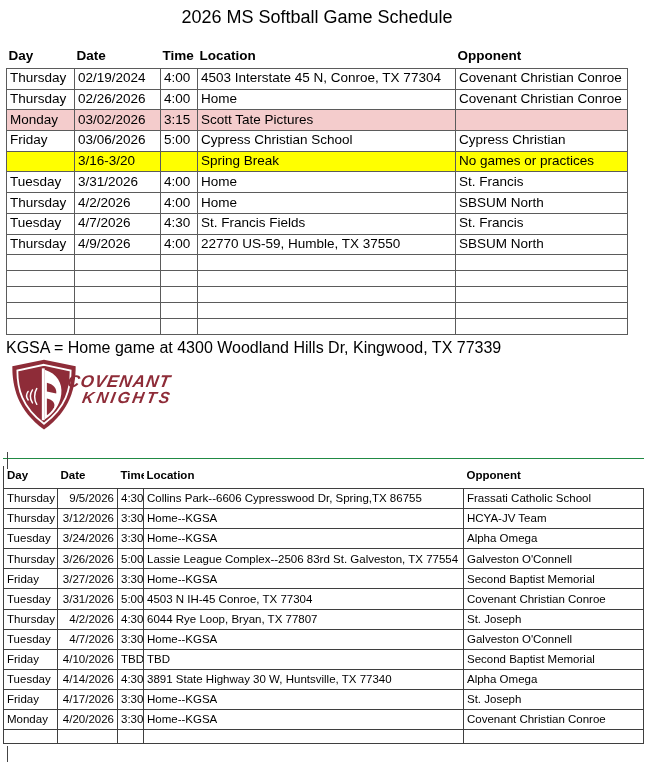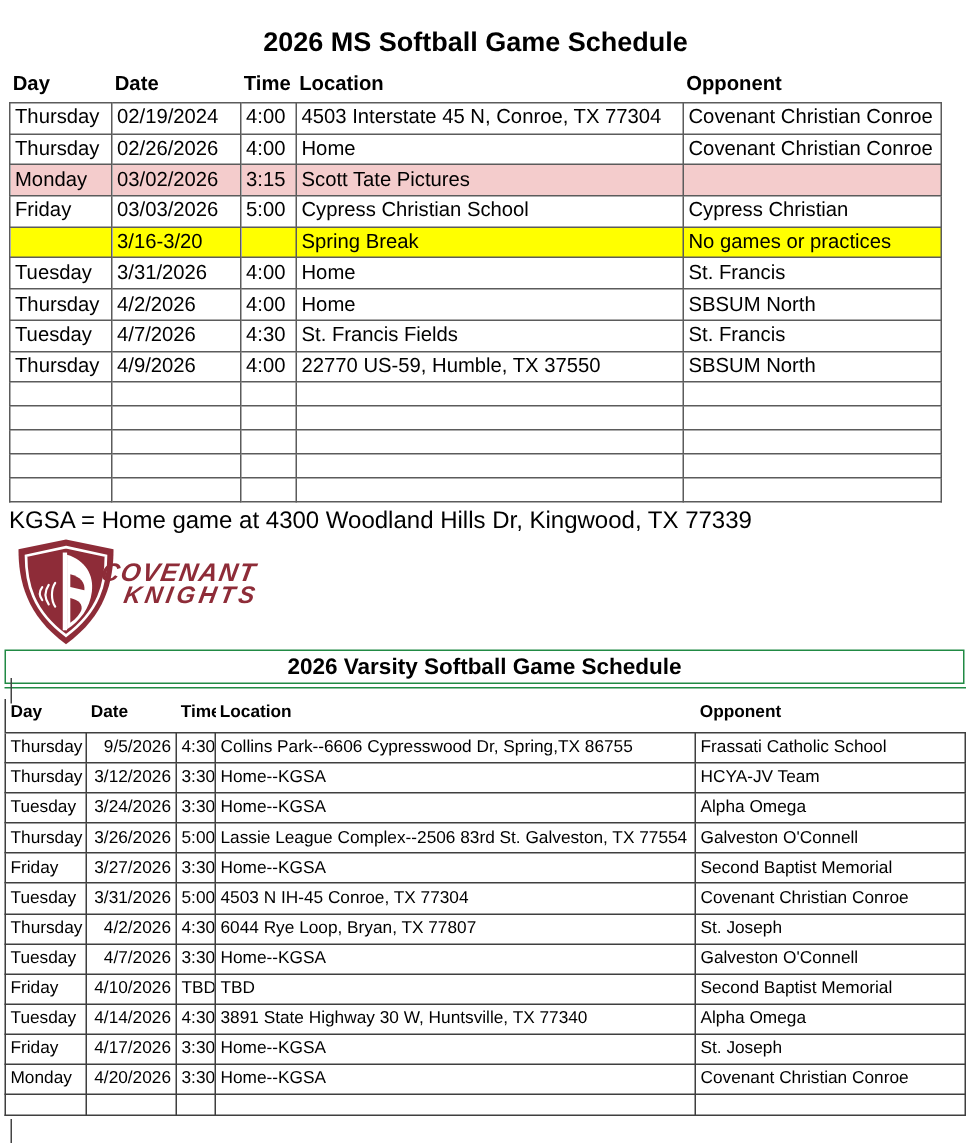--- a/index.html
+++ b/index.html
@@ -4,22 +4,22 @@
 <style>
   :root{
     --pink:#f4cccc; --yellow:#ffff00; --green:#218a44; --maroon:#8e2c38;
     --ms-border:#5b5b5b; --v-border:#3f3f3f;
   }
   html,body{margin:0;padding:0;background:#fff;}
   .page{position:relative;width:651px;height:762px;background:#fff;overflow:hidden;
         font-family:"Liberation Sans", sans-serif;color:#000;}
 
   
-  .ms-title{position:absolute;left:0;top:18px;width:634px;text-align:center;
-            font-size:18px;font-weight:bold;}
+  .ms-title{position:absolute;left:0;top:7px;width:634px;text-align:center;
+            font-size:18px;font-weight:normal;}
   table{border-collapse:collapse;table-layout:fixed;}
   #ms-table{position:absolute;left:6px;top:46px;width:621px;}
   #ms-table th{font-size:13.5px;font-weight:bold;text-align:left;padding:0 2px 3px 2px;
                height:19px;border:none;white-space:nowrap;overflow:hidden;}
   #ms-table td{border:1px solid var(--ms-border);font-size:13.5px;padding:0 3px;
                height:19.7px;white-space:nowrap;overflow:hidden;line-height:1.1;}
   #ms-table tr.empty td{height:15px;}
   #ms-table td:nth-child(2),#ms-table td:nth-child(3){text-align:left;}
   #ms-table tr.pink td{background:var(--pink);}
   #ms-table tr.yellow td{background:var(--yellow);}
@@ -93,21 +93,21 @@
         </tr>
         <tr class="pink">
           <td>Monday</td>
           <td>03/02/2026</td>
           <td>3:15</td>
           <td>Scott Tate Pictures</td>
           <td></td>
         </tr>
         <tr>
           <td>Friday</td>
-          <td>03/03/2026</td>
+          <td>03/06/2026</td>
           <td>5:00</td>
           <td>Cypress Christian School</td>
           <td>Cypress Christian</td>
         </tr>
         <tr class="yellow">
           <td></td>
           <td>3/16-3/20</td>
           <td></td>
           <td>Spring Break</td>
           <td>No games or practices</td>
@@ -189,23 +189,20 @@
       <path d="M54 34 C63 36 68 42 67 49 L54 46 Z" fill="#8e2c38"></path>
       <path d="M54 56 C62 58 66 62 64 68 C61 74 57 77 54 79 Z" fill="#8e2c38"></path>
       <path d="M40 42 C36 48 36 58 40 64 M34 44 C30 50 30 56 34 62 M28 46 C25 50 25 54 28 58" fill="none" stroke="#ffffff" stroke-width="2" stroke-linecap="round"></path>
     </svg>
     <div class="logo-text">
       <div class="l1">COVENANT</div>
       <div class="l2">KNIGHTS</div>
     </div>
   </div>
 
-  <div class="v-titlebox">
-    <span>2026 Varsity Softball Game Schedule</span>
-  </div>
   <div class="v-underline"></div>
   <div class="tick tick-mid"></div>
 
   <table id="v-table">
     <colgroup>
       <col style="width:54px">
         <col style="width:60px">
         <col style="width:26px">
       <col style="width:320px">
         <col style="width:180px">

